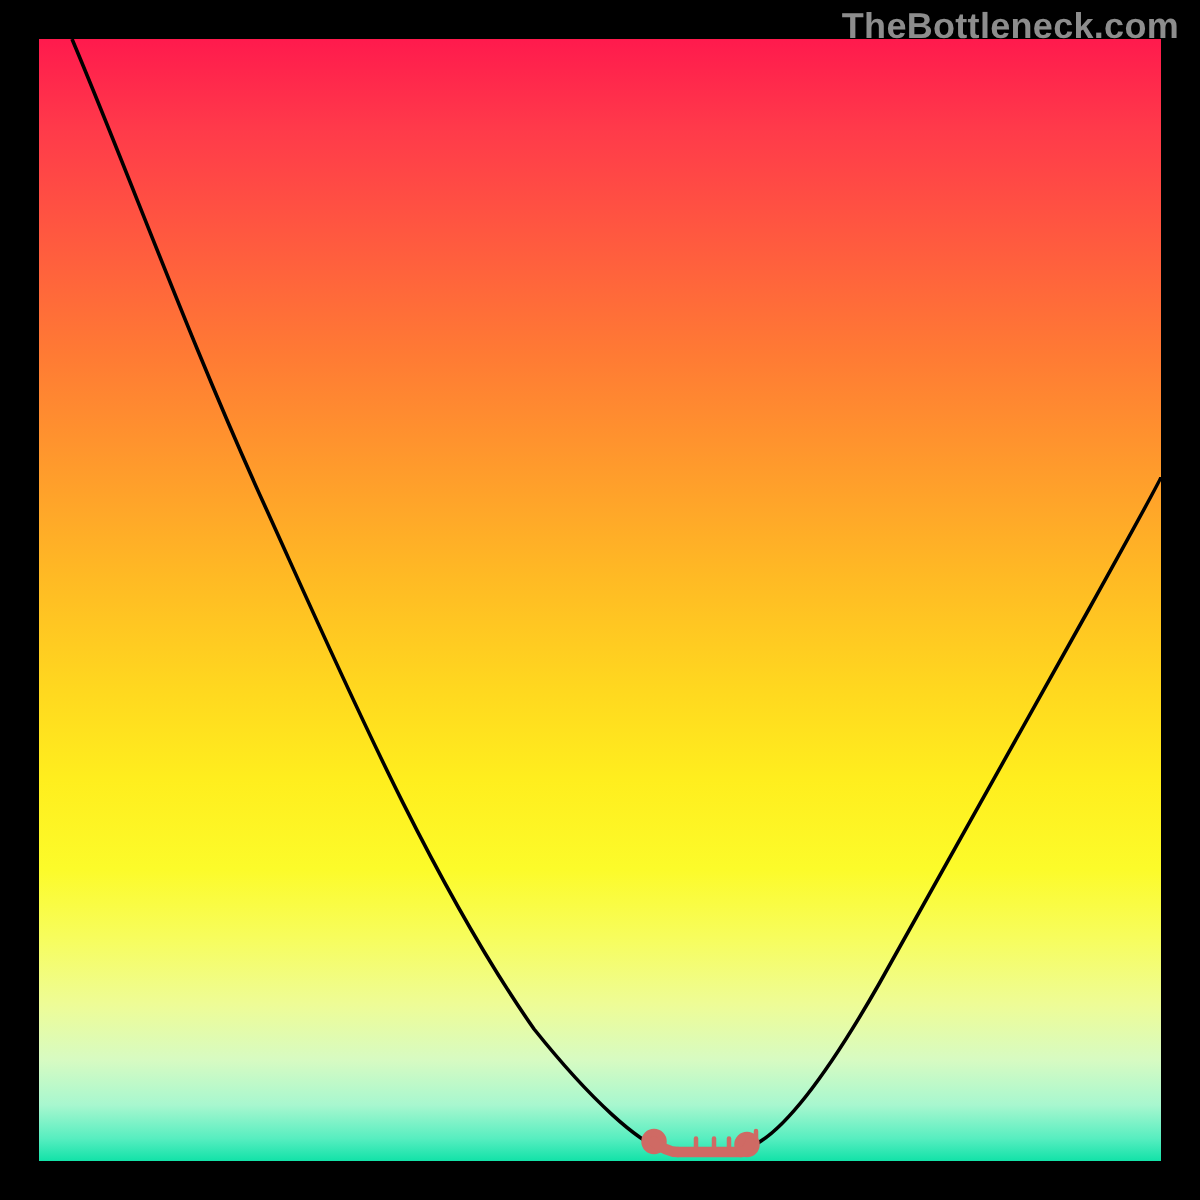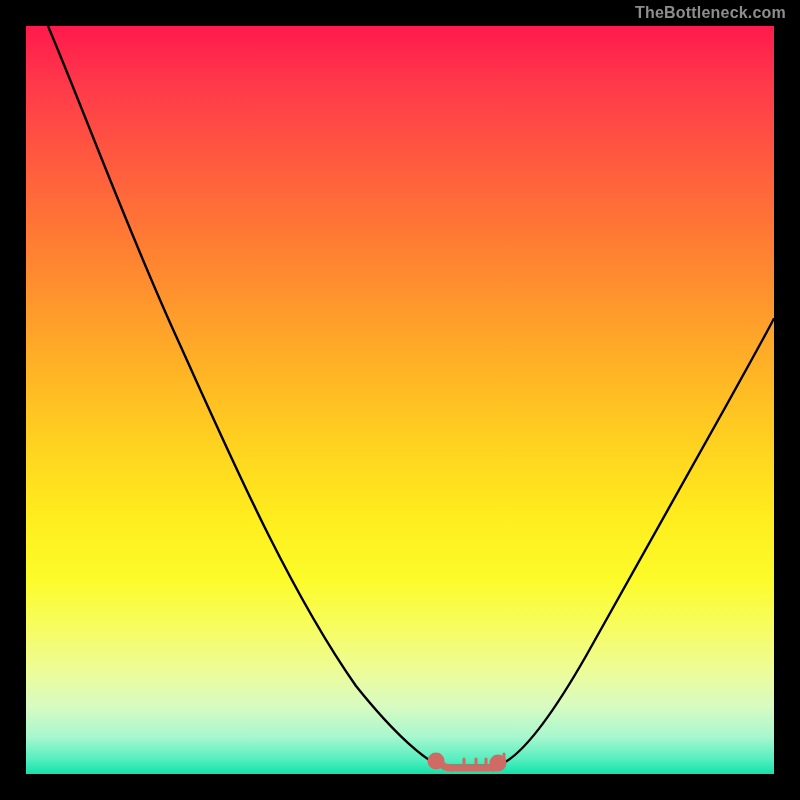--- a/index.html
+++ b/index.html
@@ -41,21 +41,21 @@
   }
   .curve-layer {
     position: absolute;
     inset: 0;
   }
   .watermark {
     position: absolute;
     top: 4px;
     right: 14px;
     font-family: Arial, Helvetica, sans-serif;
-    font-size: 16px;
+    font-size: 24px;
     font-weight: 600;
     color: #8d8d8d;
     letter-spacing: 0.2px;
   }
 </style>
 </head>
 <body>
 
 <div class="frame">
 

